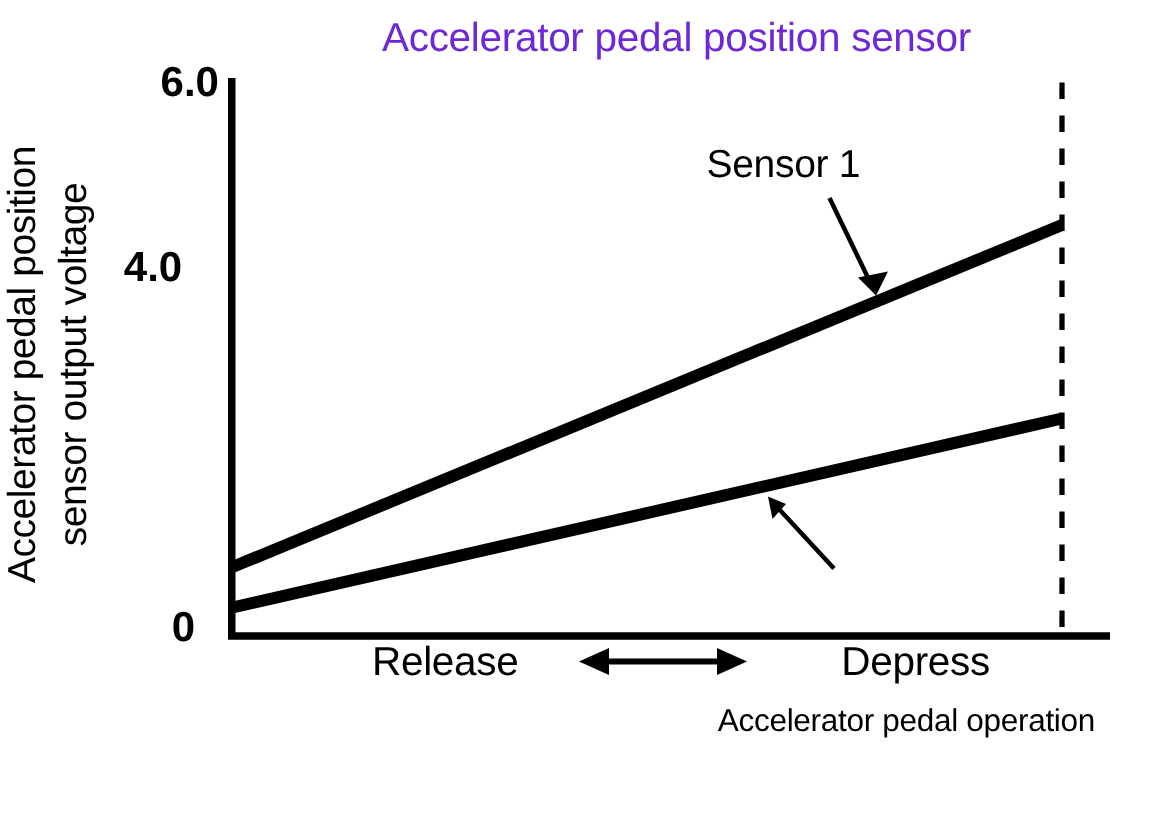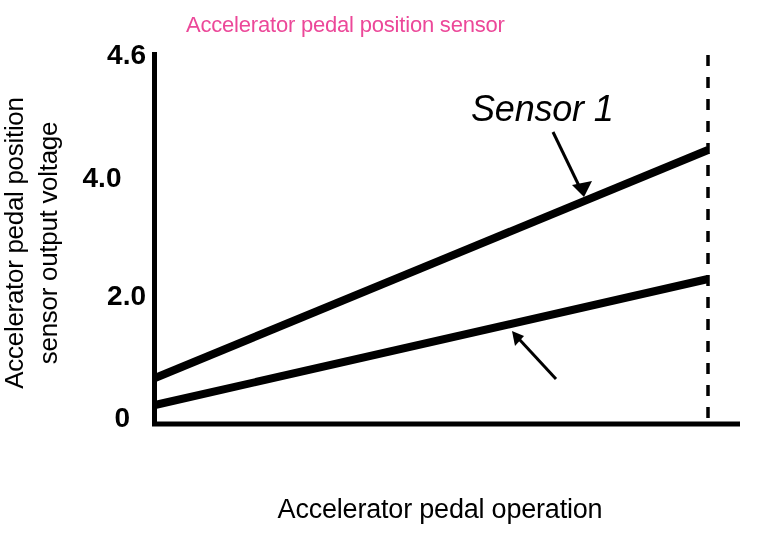--- a/index.html
+++ b/index.html
@@ -16,25 +16,26 @@
     font-family: "Liberation Sans", sans-serif;
     color: #000000;
   }
 
   
   #chart-title {
     position: absolute;
     left: 186px;
     top: 10px;
     width: 530px;
-    font-size: 22px;
+    text-align: center;
+    font-size: 27px;
     line-height: 30px;
     letter-spacing: -0.2px;
     white-space: nowrap;
-    color: #ec4899;
+    color: #6d28d9;
   }
 
   
   #y-axis-label {
     position: absolute;
     left: -178px;
     top: 208px;
     width: 420px;
     height: 70px;
     transform: rotate(-90deg);
@@ -67,25 +68,24 @@
     white-space: nowrap;
   }
   #ytick-6 { left: 58px; top: 41px;  width: 88px; }
   #ytick-4 { left: 58px; top: 164px; width: 88px; text-align: center; }
   #ytick-2 { left: 58px; top: 282px; width: 88px; }
   #ytick-0 { left: 58px; top: 404px; width: 72px; }
 
   
   .series-label {
     position: absolute;
-    font-size: 36px;
+    font-size: 26px;
     line-height: 30px;
     letter-spacing: -0.2px;
     white-space: nowrap;
-    font-style: italic;
   }
   #label-sensor-1 { left: 471px; top: 94px; }
   #label-sensor-2 { left: 492px; top: 380px; }
 
   
   #x-axis-direction {
     position: absolute;
     left: 248px;
     top: 426px;
     width: 412px;
@@ -112,44 +112,43 @@
   #x-arrow {
     position: absolute;
     left: 136px;
     top: 2px;
     width: 116px;
     height: 26px;
   }
   #x-axis-label {
     position: absolute;
     left: 150px;
-    top: 494px;
+    top: 466px;
     width: 580px;
-    text-align: center;
-    font-size: 27px;
+    text-align: right;
+    font-size: 21px;
     line-height: 30px;
     letter-spacing: -0.2px;
     white-space: nowrap;
   }
 </style>
 </head>
 <body>
 
 <div id="page">
 
   <div id="chart-title">Accelerator pedal position sensor</div>
 
   <div id="y-axis-label">
     <span class="ln">Accelerator pedal position</span>
     <span class="ln">sensor output voltage</span>
   </div>
 
-  <div class="tick-label" id="ytick-6">4.6</div>
+  <div class="tick-label" id="ytick-6">6.0</div>
   <div class="tick-label" id="ytick-4">4.0</div>
-  <div class="tick-label" id="ytick-2">2.0</div>
   <div class="tick-label" id="ytick-0">0</div>
 
   <div id="plot-area">
     <svg width="768" height="544" viewBox="0 0 768 544">
 
       <line x1="154.5" y1="52" x2="154.5" y2="425" stroke="#000000" stroke-width="5"></line>
 
       <line x1="152" y1="424" x2="740" y2="424" stroke="#000000" stroke-width="5"></line>
 
       <line x1="708" y1="55" x2="708" y2="422" stroke="#000000" stroke-width="3.5" stroke-dasharray="11 11"></line>
@@ -165,16 +164,27 @@
 
       <g>
         <line x1="556" y1="379" x2="519" y2="339" stroke="#000000" stroke-width="3"></line>
         <polygon points="512,331 524,336 515,346" fill="#000000"></polygon>
       </g>
     </svg>
   </div>
 
   <div class="series-label" id="label-sensor-1">Sensor 1</div>
 
+  <div id="x-axis-direction">
+    <div id="x-release">Release</div>
+
+    <svg id="x-arrow" width="116" height="26" viewBox="0 0 116 26">
+      <line x1="16" y1="13" x2="100" y2="13" stroke="#000000" stroke-width="4"></line>
+      <polygon points="2,13 22,4 22,22" fill="#000000"></polygon>
+      <polygon points="114,13 94,4 94,22" fill="#000000"></polygon>
+    </svg>
+
+    <div id="x-depress">Depress</div>
+  </div>
 
   <div id="x-axis-label">Accelerator pedal operation</div>
 
 </div>
 
 </body></html>

